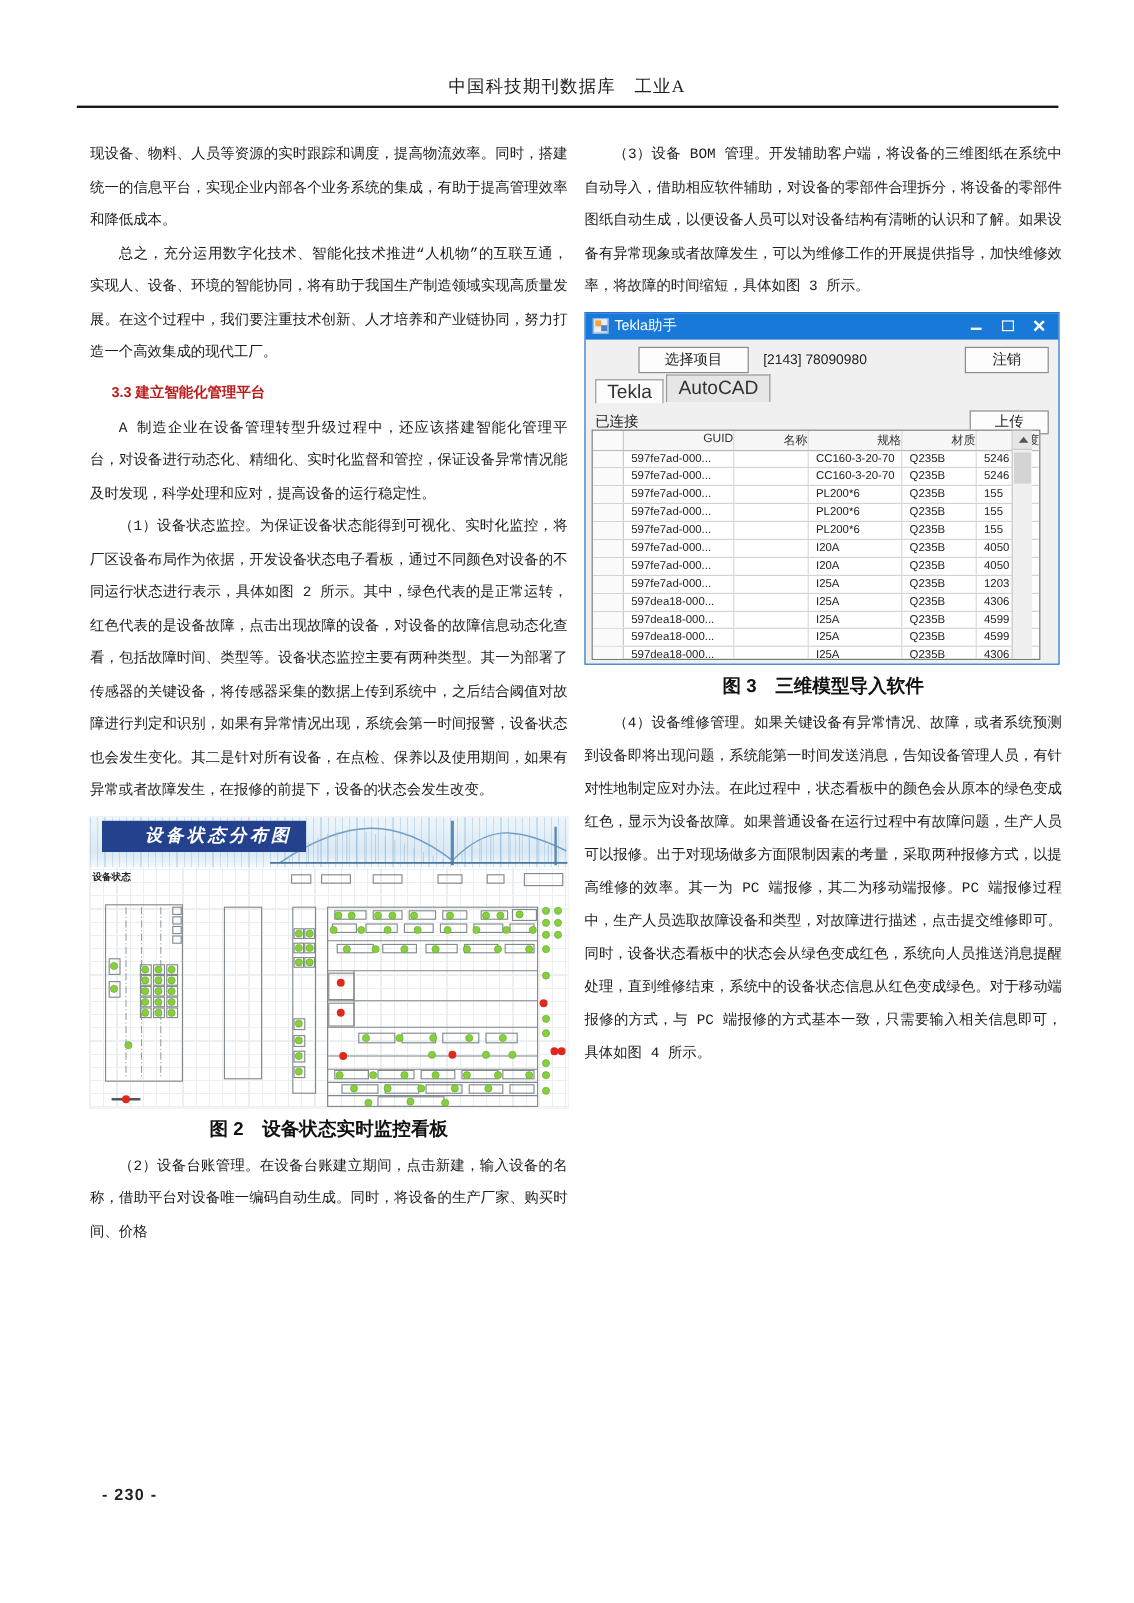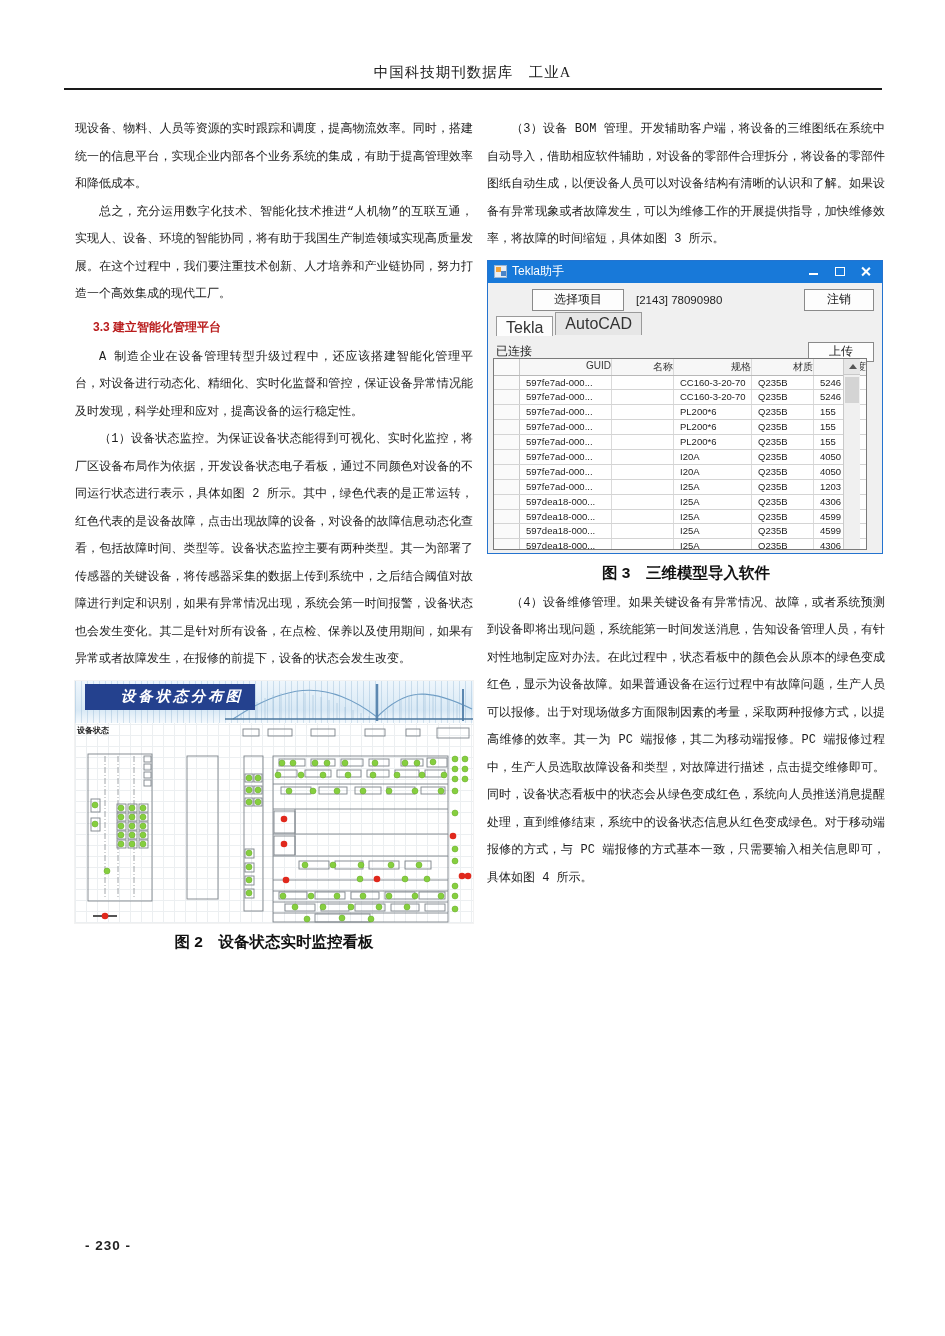--- a/index.html
+++ b/index.html
@@ -299,20 +299,21 @@
           <circle cx="302" cy="156" r="3.3" class="dot-fault"></circle>
           <circle cx="378" cy="113" r="3.3" class="dot-fault"></circle>
           <circle cx="387" cy="153" r="3.3" class="dot-fault"></circle>
           <circle cx="393" cy="153" r="3.3" class="dot-fault"></circle>
           <circle cx="30" cy="193" r="3.3" class="dot-fault"></circle>
         </svg>
     </div>
   </div>
   <div class="fig-caption">图 2　设备状态实时监控看板</div>
 
+  <p class="para ind">（2）设备台账管理。在设备台账建立期间，点击新建，输入设备的名称，借助平台对设备唯一编码自动生成。同时，将设备的生产厂家、购买时间、价格</p>
 </div>
 
 <div class="col col-right">
   <p class="para ind">（3）设备 BOM 管理。开发辅助客户端，将设备的三维图纸在系统中自动导入，借助相应软件辅助，对设备的零部件合理拆分，将设备的零部件图纸自动生成，以便设备人员可以对设备结构有清晰的认识和了解。如果设备有异常现象或者故障发生，可以为维修工作的开展提供指导，加快维修效率，将故障的时间缩短，具体如图 3 所示。</p>
 
   <div class="tekla">
     <div class="tk-titlebar">
       <span class="tk-appicon">
           <i class="a"></i>
           <i class="b"></i>

